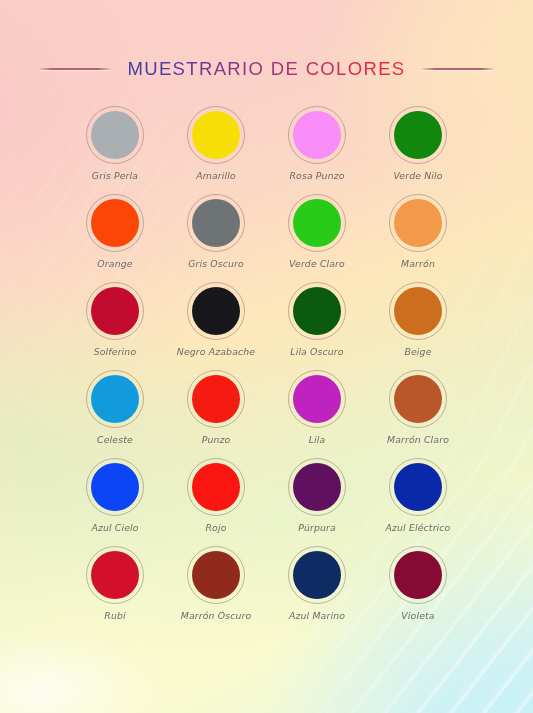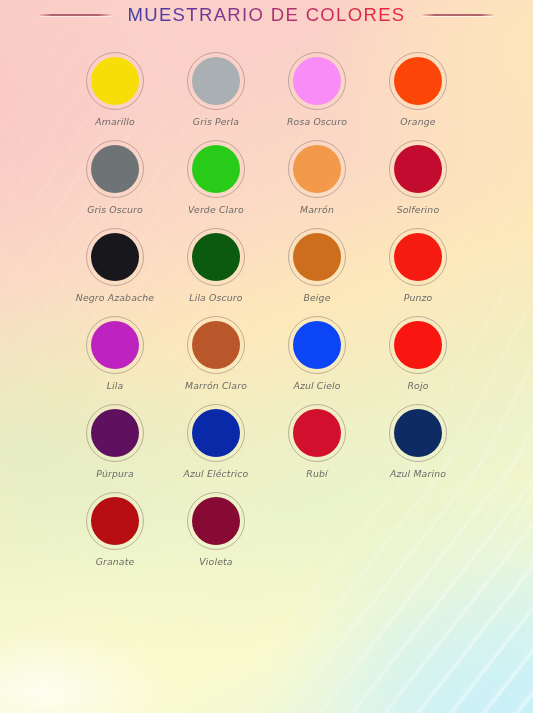--- a/index.html
+++ b/index.html
@@ -94,20 +94,21 @@
   }
 
   
   .header {
     position: relative;
     z-index: 3;
     display: flex;
     align-items: center;
     justify-content: center;
     gap: 16px;
+    padding-top: 54px;
     height: 30px;
   }
   .rule {
     width: 72px;
     height: 2px;
     border-radius: 2px;
     background: linear-gradient(90deg, rgba(196,118,126,0.15) 0%, rgba(173,94,106,0.95) 18%, rgba(173,94,106,0.95) 82%, rgba(196,118,126,0.15) 100%);
     box-shadow: 0 1px 0 rgba(255,255,255,0.55);
   }
   .poster-title {
@@ -180,35 +181,41 @@
 
   <div class="header">
     <div class="rule"></div>
     <div class="poster-title" style="background-image: linear-gradient(95deg, rgb(60, 63, 166) 0%, rgb(98, 54, 160) 22%, rgb(145, 53, 132) 42%, rgb(191, 47, 102) 66%, rgb(234, 37, 64) 92%);">MUESTRARIO DE COLORES</div>
     <div class="rule"></div>
   </div>
 
   <div class="grid" id="swatch-grid">
       <div class="swatch">
         <div class="ring">
+          <div class="dot" style="background: rgb(169, 175, 178);"></div>
+        </div>
+        <div class="swatch-label">Gris Perla</div>
+      </div>
+      <div class="swatch">
+        <div class="ring">
           <div class="dot" style="background: rgb(248, 222, 7);"></div>
         </div>
         <div class="swatch-label">Amarillo</div>
       </div>
       <div class="swatch">
         <div class="ring">
-          <div class="dot" style="background: rgb(169, 175, 178);"></div>
-        </div>
-        <div class="swatch-label">Gris Perla</div>
-      </div>
-      <div class="swatch">
-        <div class="ring">
           <div class="dot" style="background: rgb(249, 141, 248);"></div>
         </div>
-        <div class="swatch-label">Rosa Oscuro</div>
+        <div class="swatch-label">Rosa Punzo</div>
+      </div>
+      <div class="swatch">
+        <div class="ring">
+          <div class="dot" style="background: rgb(18, 135, 13);"></div>
+        </div>
+        <div class="swatch-label">Verde Nilo</div>
       </div>
       <div class="swatch">
         <div class="ring">
           <div class="dot" style="background: rgb(251, 70, 7);"></div>
         </div>
         <div class="swatch-label">Orange</div>
       </div>
       <div class="swatch">
         <div class="ring">
           <div class="dot" style="background: rgb(110, 115, 118);"></div>
@@ -246,20 +253,26 @@
         <div class="swatch-label">Lila Oscuro</div>
       </div>
       <div class="swatch">
         <div class="ring">
           <div class="dot" style="background: rgb(204, 110, 30);"></div>
         </div>
         <div class="swatch-label">Beige</div>
       </div>
       <div class="swatch">
         <div class="ring">
+          <div class="dot" style="background: rgb(17, 155, 221);"></div>
+        </div>
+        <div class="swatch-label">Celeste</div>
+      </div>
+      <div class="swatch">
+        <div class="ring">
           <div class="dot" style="background: rgb(245, 27, 16);"></div>
         </div>
         <div class="swatch-label">Punzo</div>
       </div>
       <div class="swatch">
         <div class="ring">
           <div class="dot" style="background: rgb(191, 35, 191);"></div>
         </div>
         <div class="swatch-label">Lila</div>
       </div>
@@ -294,31 +307,31 @@
         <div class="swatch-label">Azul Eléctrico</div>
       </div>
       <div class="swatch">
         <div class="ring">
           <div class="dot" style="background: rgb(210, 16, 46);"></div>
         </div>
         <div class="swatch-label">Rubí</div>
       </div>
       <div class="swatch">
         <div class="ring">
+          <div class="dot" style="background: rgb(143, 42, 28);"></div>
+        </div>
+        <div class="swatch-label">Marrón Oscuro</div>
+      </div>
+      <div class="swatch">
+        <div class="ring">
           <div class="dot" style="background: rgb(14, 43, 99);"></div>
         </div>
         <div class="swatch-label">Azul Marino</div>
       </div>
       <div class="swatch">
         <div class="ring">
-          <div class="dot" style="background: rgb(181, 13, 18);"></div>
-        </div>
-        <div class="swatch-label">Granate</div>
-      </div>
-      <div class="swatch">
-        <div class="ring">
           <div class="dot" style="background: rgb(134, 10, 51);"></div>
         </div>
         <div class="swatch-label">Violeta</div>
       </div>
     </div>
 
 </div>
 
 </body></html>

